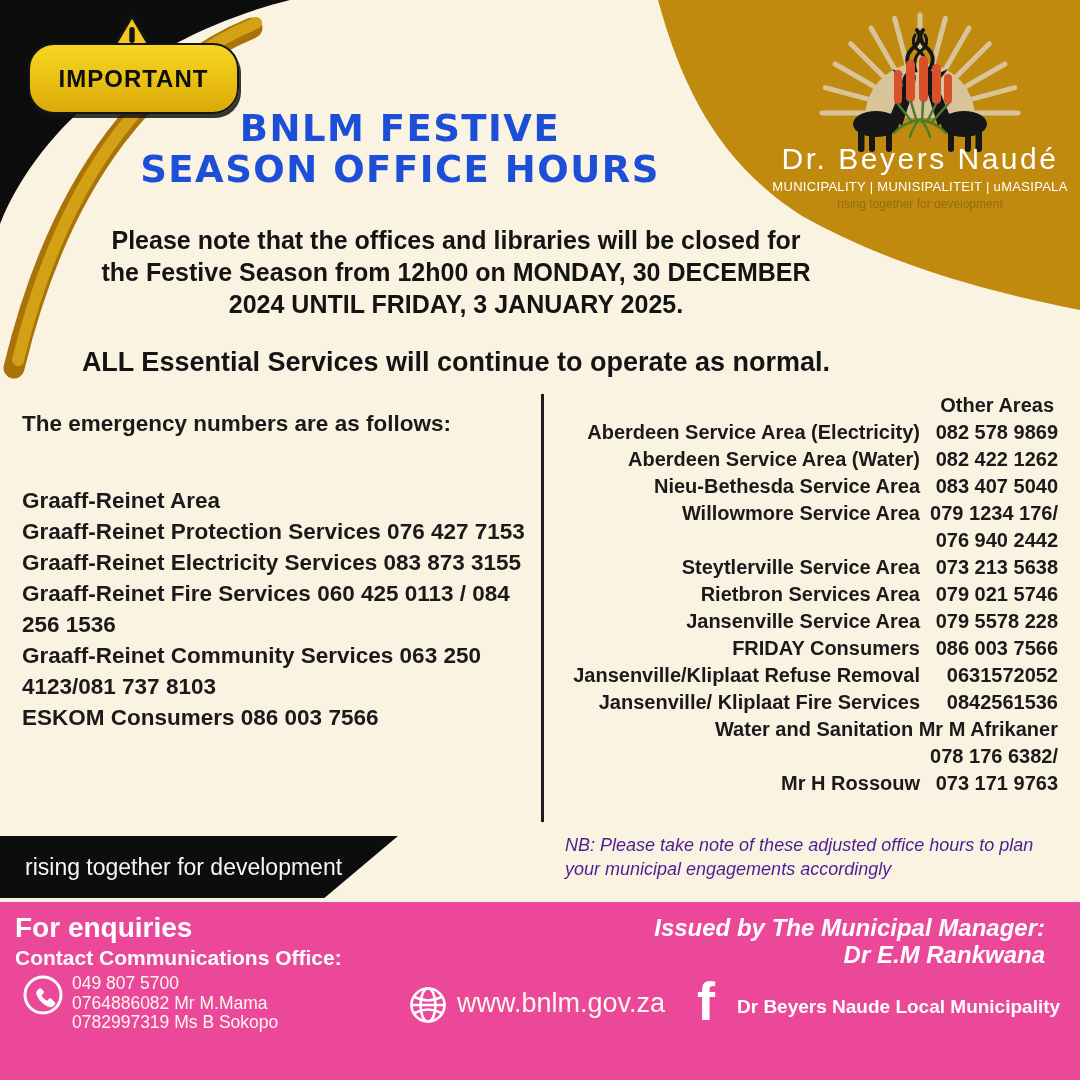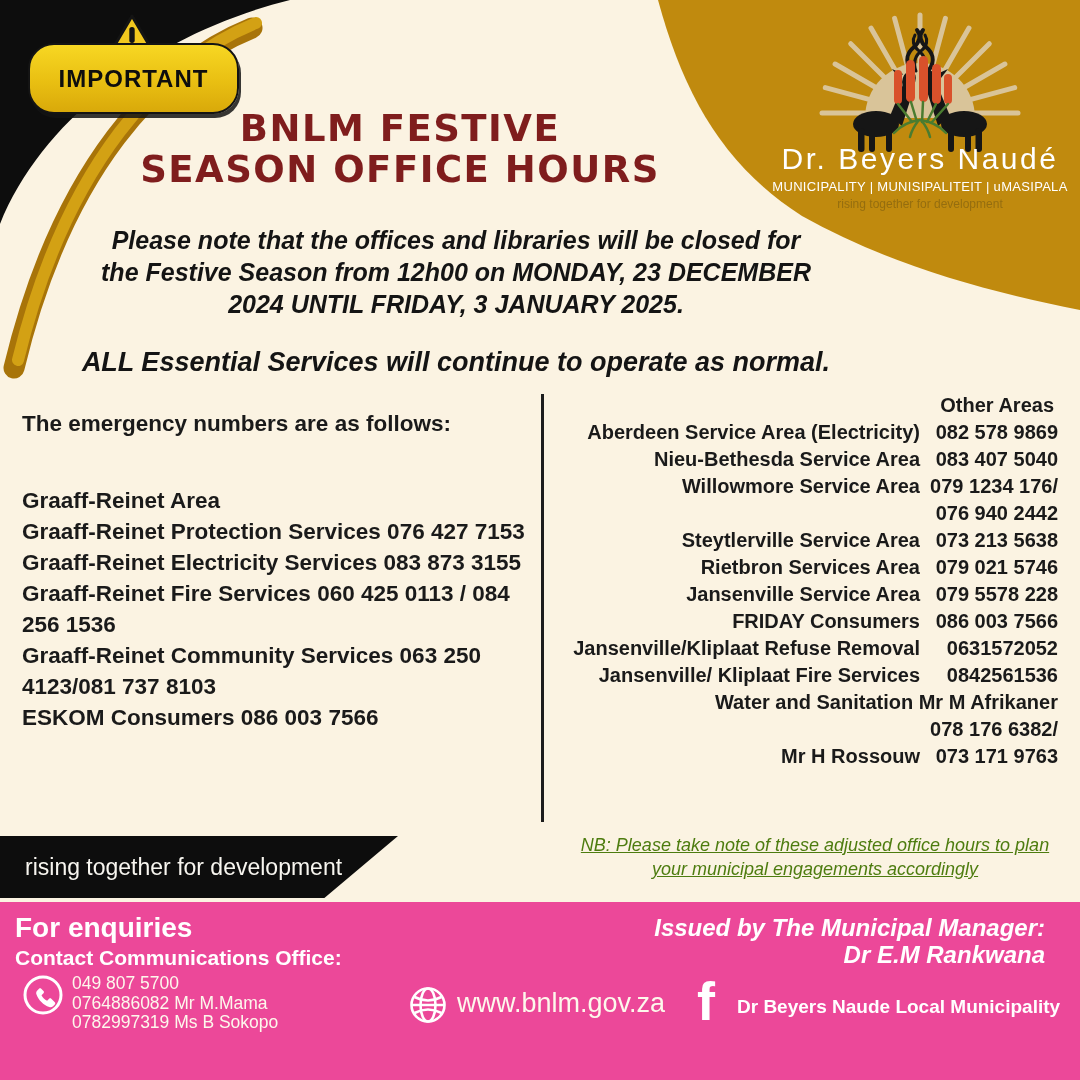--- a/index.html
+++ b/index.html
@@ -25,46 +25,46 @@
   .logo-name{left:758px;top:142px;width:324px;text-align:center;color:#ffffff;
              font-size:30px;font-weight:400;letter-spacing:2.5px;white-space:nowrap;}
   .logo-sub{left:758px;top:179px;width:324px;text-align:center;color:#ffffff;
             font-size:13px;font-weight:400;letter-spacing:.3px;white-space:nowrap;}
   .logo-tag{left:758px;top:197px;width:324px;text-align:center;color:#7a5c10;opacity:.62;
             font-size:12px;white-space:nowrap;}
 
   
   .title{left:95px;top:108px;width:610px;text-align:center;
          font-family:"DejaVu Sans",sans-serif;font-weight:700;font-size:37px;
-         letter-spacing:1.5px;line-height:41px;color:#7f1d1d;white-space:nowrap;}
-
-  
-  .intro{left:40px;top:224px;width:832px;text-align:center;font-style:italic;font-weight:700;
+         letter-spacing:1.5px;line-height:41px;color:#1d4ed8;white-space:nowrap;}
+
+  
+  .intro{left:40px;top:224px;width:832px;text-align:center;font-weight:700;
          font-size:25px;line-height:32px;color:#141414;}
   .intro div{white-space:nowrap;}
   .essential{margin-top:26px;font-size:27px;white-space:nowrap;}
 
   
   .emg{left:22px;top:408px;width:520px;font-weight:700;font-size:22.5px;line-height:31px;}
   .emg-head{margin-bottom:46px;white-space:nowrap;}
   .emg-line{white-space:nowrap;}
 
   
   .divider{left:541px;top:394px;width:3px;height:428px;background:#1c1c1c;}
 
   
   .oa{left:552px;top:392px;width:506px;font-weight:700;font-size:20px;line-height:27px;}
   .oa-head{text-align:right;padding-right:4px;white-space:nowrap;}
   .oa-row{display:flex;justify-content:center;}
   .oa-label{flex:1;text-align:right;white-space:nowrap;}
   .oa-num{width:138px;text-align:right;white-space:nowrap;}
 
   
-  .nb{left:565px;top:833px;width:500px;text-align:center;font-style:italic;
-      font-size:18px;line-height:24px;color:#4d7c0f;text-decoration:underline;}
+  .nb{left:565px;top:833px;width:500px;font-style:italic;
+      font-size:18px;line-height:24px;color:#4c1d95;}
   .nb div{white-space:nowrap;}
 
   
   .ribbon{left:0;top:836px;width:398px;height:62px;background:#0d0d0d;
           clip-path:polygon(0 0,100% 0,81.5% 100%,0 100%);}
   .ribbon-text{position:absolute;left:25px;top:0;line-height:62px;font-size:23px;
                color:#f7f5ef;white-space:nowrap;}
 
   
   .band{left:0;top:902px;width:1080px;height:200px;background:#ec4899;color:#ffffff;}
@@ -159,21 +159,21 @@
   </svg>
   <div class="abs badge">IMPORTANT</div>
 
   <div class="abs title">
     <div>BNLM FESTIVE</div>
     <div>SEASON OFFICE HOURS</div>
   </div>
 
   <div class="abs intro">
     <div>Please note that the offices and libraries will be closed for</div>
-    <div>the Festive Season from 12h00 on MONDAY, 23 DECEMBER</div>
+    <div>the Festive Season from 12h00 on MONDAY, 30 DECEMBER</div>
     <div>2024 UNTIL FRIDAY, 3 JANUARY 2025.</div>
     <div class="essential">ALL Essential Services will continue to operate as normal.</div>
   </div>
 
   <div class="abs emg">
     <div class="emg-head">The emergency numbers are as follows:</div>
     <div class="emg-line">Graaff-Reinet Area</div>
     <div class="emg-line">Graaff-Reinet Protection Services 076 427 7153</div>
     <div class="emg-line">Graaff-Reinet Electricity Services 083 873 3155</div>
     <div class="emg-line">Graaff-Reinet Fire Services 060 425 0113 / 084</div>
@@ -185,20 +185,24 @@
 
   <div class="abs divider"></div>
 
   <div class="abs oa">
     <div class="oa-head">Other Areas</div>
     <div class="oa-row">
         <span class="oa-label">Aberdeen Service Area (Electricity)</span>
         <span class="oa-num">082 578 9869</span>
       </div>
     <div class="oa-row">
+        <span class="oa-label">Aberdeen Service Area (Water)</span>
+        <span class="oa-num">082 422 1262</span>
+      </div>
+    <div class="oa-row">
         <span class="oa-label">Nieu-Bethesda Service Area</span>
         <span class="oa-num">083 407 5040</span>
       </div>
     <div class="oa-row">
         <span class="oa-label">Willowmore Service Area</span>
         <span class="oa-num">079 1234 176/</span>
       </div>
     <div class="oa-row">
         <span class="oa-label"></span>
         <span class="oa-num">076 940 2442</span>

